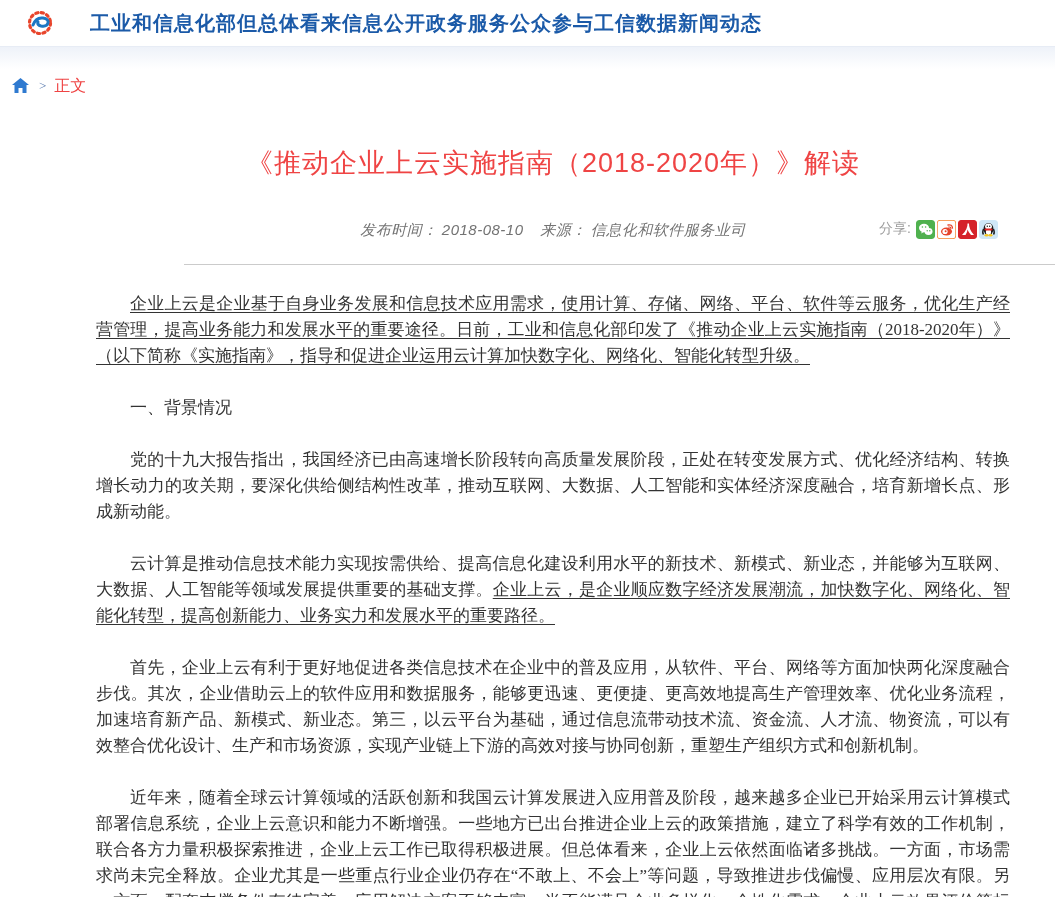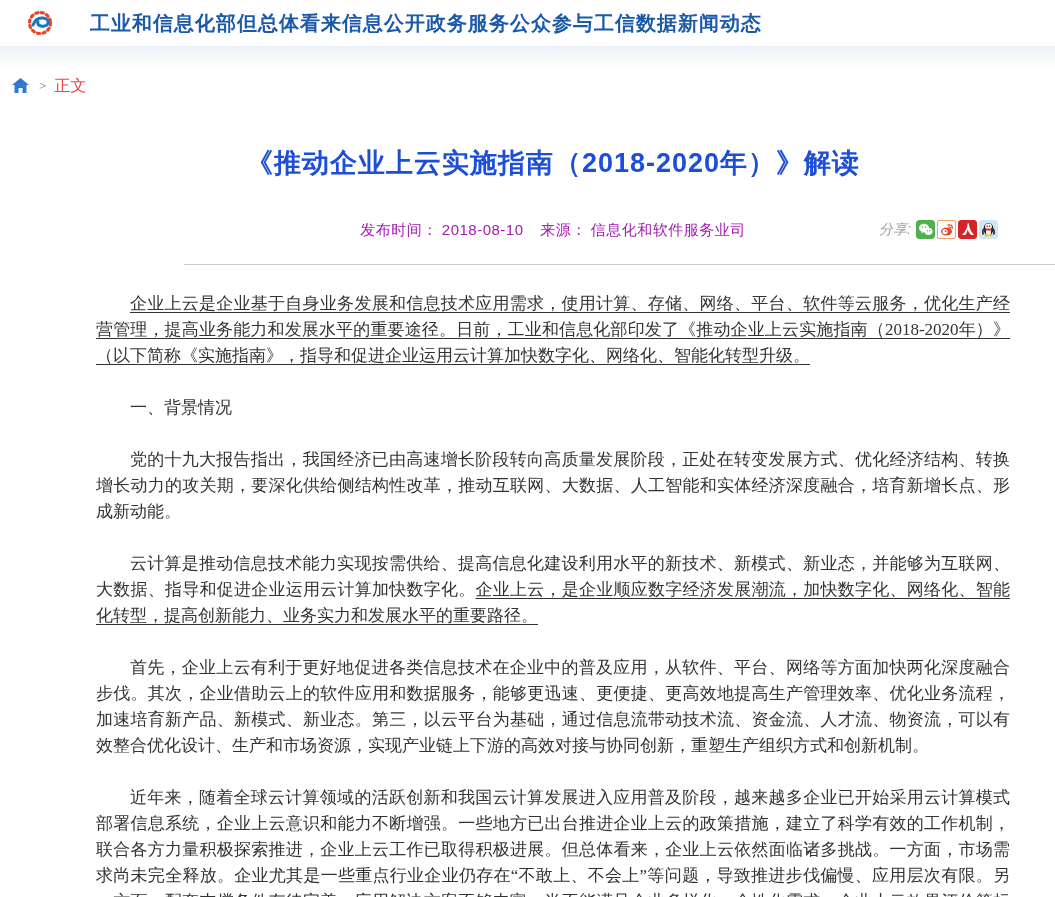--- a/index.html
+++ b/index.html
@@ -49,44 +49,43 @@
   .breadcrumb .home { width: 17px; height: 16px; display: inline-flex; cursor: pointer; }
   .breadcrumb .sep { color: #5a7bb0; font-size: 13px; margin: 0 8px 0 10px; }
   .breadcrumb .cur { color: #ef4444; }
 
   
   .article { position: relative; padding: 0 45px 0 96px; }
   .article-title {
     margin-top: 48px;
     text-align: center;
     font-size: 27px;
-    font-weight: bold;
-    color: #1d4ed8;
+    font-weight: normal;
+    color: #ef4444;
     letter-spacing: 1px;
   }
   .meta-row {
     position: relative;
     margin-top: 40px;
     height: 22px;
   }
   .meta-center {
     text-align: center;
     font-size: 15px;
-    color: #a21caf;
+    color: #737373;
     letter-spacing: 0.5px;
+    font-style: italic;
   }
   .meta-center span { margin: 0 2px; }
   .share-box {
     position: absolute;
     right: 12px;
     top: -1px;
     display: flex;
-    align-items: center;
     gap: 2px;
-    font-style: italic;
   }
   .share-label { font-size: 14px; color: #9c9c9c; margin-right: 3px; }
   .share-icon { width: 19px; height: 19px; border-radius: 3px; display: inline-flex; cursor: pointer; overflow: hidden; }
 
   .divider {
     border: none;
     border-top: 1px solid #cbcbcb;
     margin: 21px 0 0 88px; 
     width: calc(1055px - 88px);
   }
@@ -190,17 +189,17 @@
       </span>
     </div>
   </div>
 
   <hr class="divider">
 
   <div class="article-body">
       <p><span class="u">企业上云是企业基于自身业务发展和信息技术应用需求，使用计算、存储、网络、平台、软件等云服务，优化生产经营管理，提高业务能力和发展水平的重要途径。日前，工业和信息化部印发了《推动企业上云实施指南（2018-2020年）》（以下简称《实施指南》，指导和促进企业运用云计算加快数字化、网络化、智能化转型升级。</span></p>
       <p><span>一、背景情况</span></p>
       <p><span>党的十九大报告指出，我国经济已由高速增长阶段转向高质量发展阶段，正处在转变发展方式、优化经济结构、转换增长动力的攻关期，要深化供给侧结构性改革，推动互联网、大数据、人工智能和实体经济深度融合，培育新增长点、形成新动能。</span></p>
-      <p><span>云计算是推动信息技术能力实现按需供给、提高信息化建设利用水平的新技术、新模式、新业态，并能够为互联网、大数据、指导和促进企业运用云计算加快数字化。</span><span class="u">企业上云，是企业顺应数字经济发展潮流，加快数字化、网络化、智能化转型，提高创新能力、业务实力和发展水平的重要路径。</span></p>
+      <p><span>云计算是推动信息技术能力实现按需供给、提高信息化建设利用水平的新技术、新模式、新业态，并能够为互联网、大数据、人工智能等领域发展提供重要的基础支撑。</span><span class="u">企业上云，是企业顺应数字经济发展潮流，加快数字化、网络化、智能化转型，提高创新能力、业务实力和发展水平的重要路径。</span></p>
       <p><span>首先，企业上云有利于更好地促进各类信息技术在企业中的普及应用，从软件、平台、网络等方面加快两化深度融合步伐。其次，企业借助云上的软件应用和数据服务，能够更迅速、更便捷、更高效地提高生产管理效率、优化业务流程，加速培育新产品、新模式、新业态。第三，以云平台为基础，通过信息流带动技术流、资金流、人才流、物资流，可以有效整合优化设计、生产和市场资源，实现产业链上下游的高效对接与协同创新，重塑生产组织方式和创新机制。</span></p>
       <p><span>近年来，随着全球云计算领域的活跃创新和我国云计算发展进入应用普及阶段，越来越多企业已开始采用云计算模式部署信息系统，企业上云意识和能力不断增强。一些地方已出台推进企业上云的政策措施，建立了科学有效的工作机制，联合各方力量积极探索推进，企业上云工作已取得积极进展。但总体看来，企业上云依然面临诸多挑战。一方面，市场需求尚未完全释放。企业尤其是一些重点行业企业仍存在“不敢上、不会上”等问题，导致推进步伐偏慢、应用层次有限。另一方面，配套支撑条件有待完善。应用解决方案不够丰富，尚不能满足企业多样化、个性化需求。企业上云效果评价等标准体系尚不完备，咨询、培训、运维服务等配套服务有待加强。</span></p>
     </div>
 </main>
 
 </body></html>

